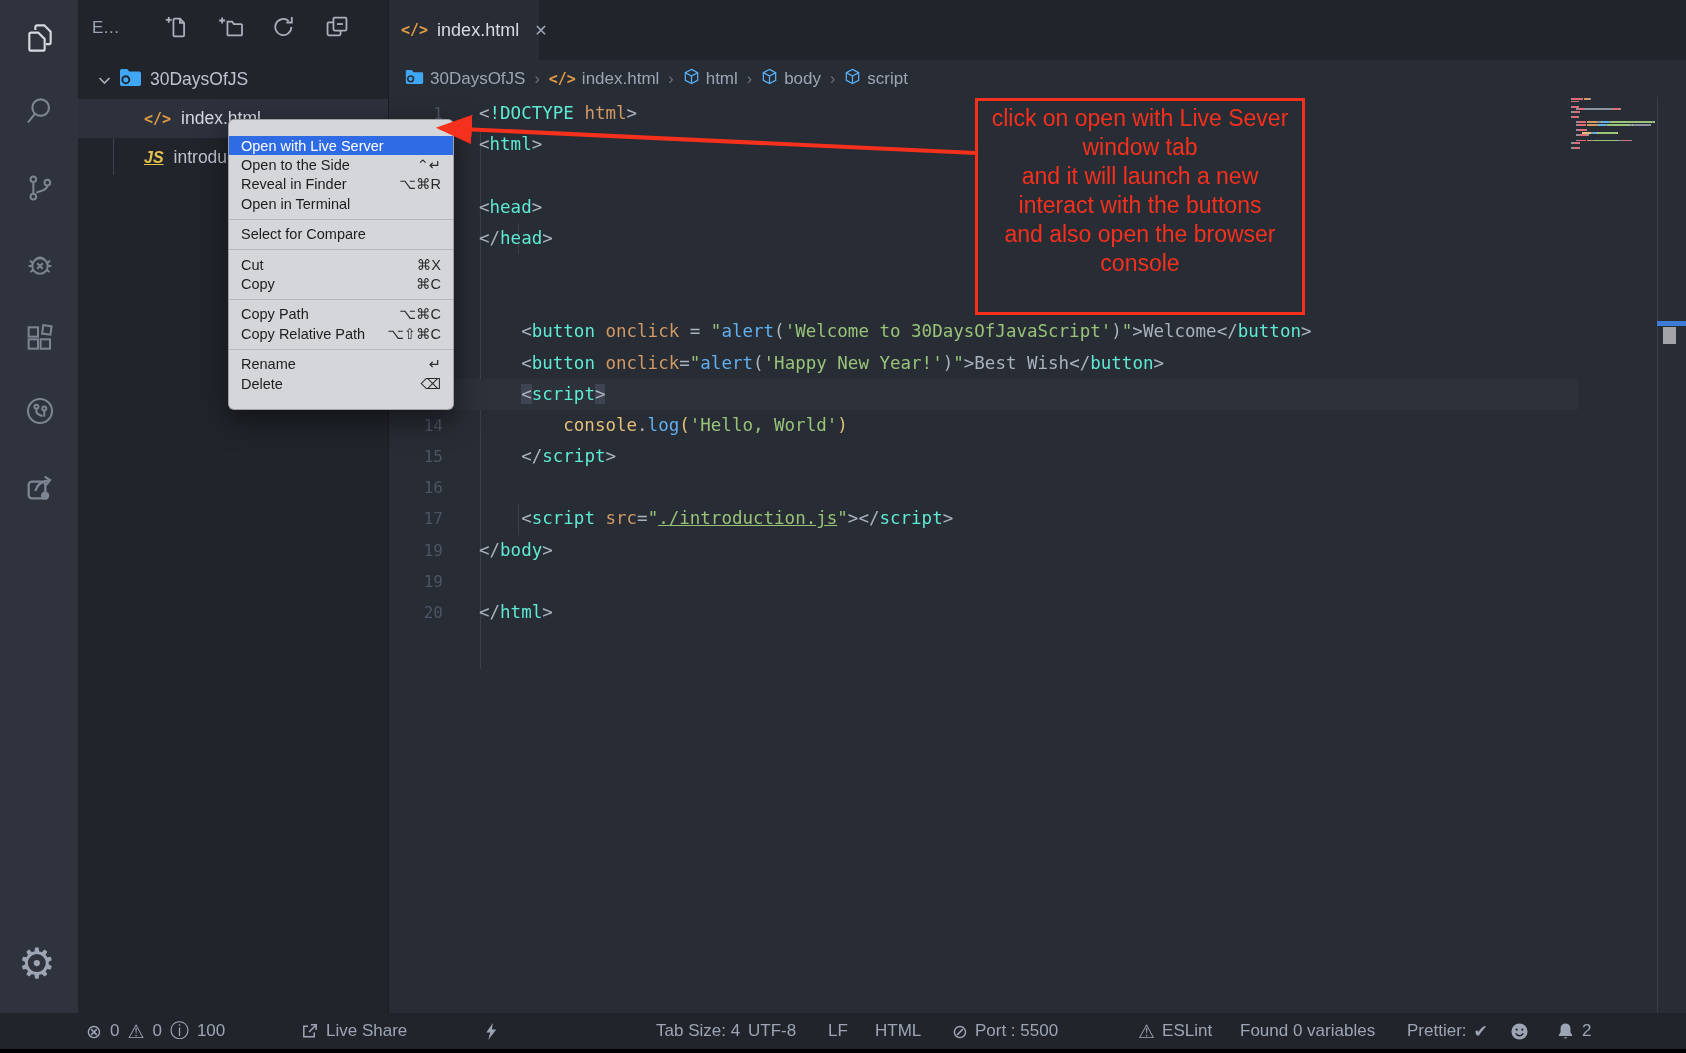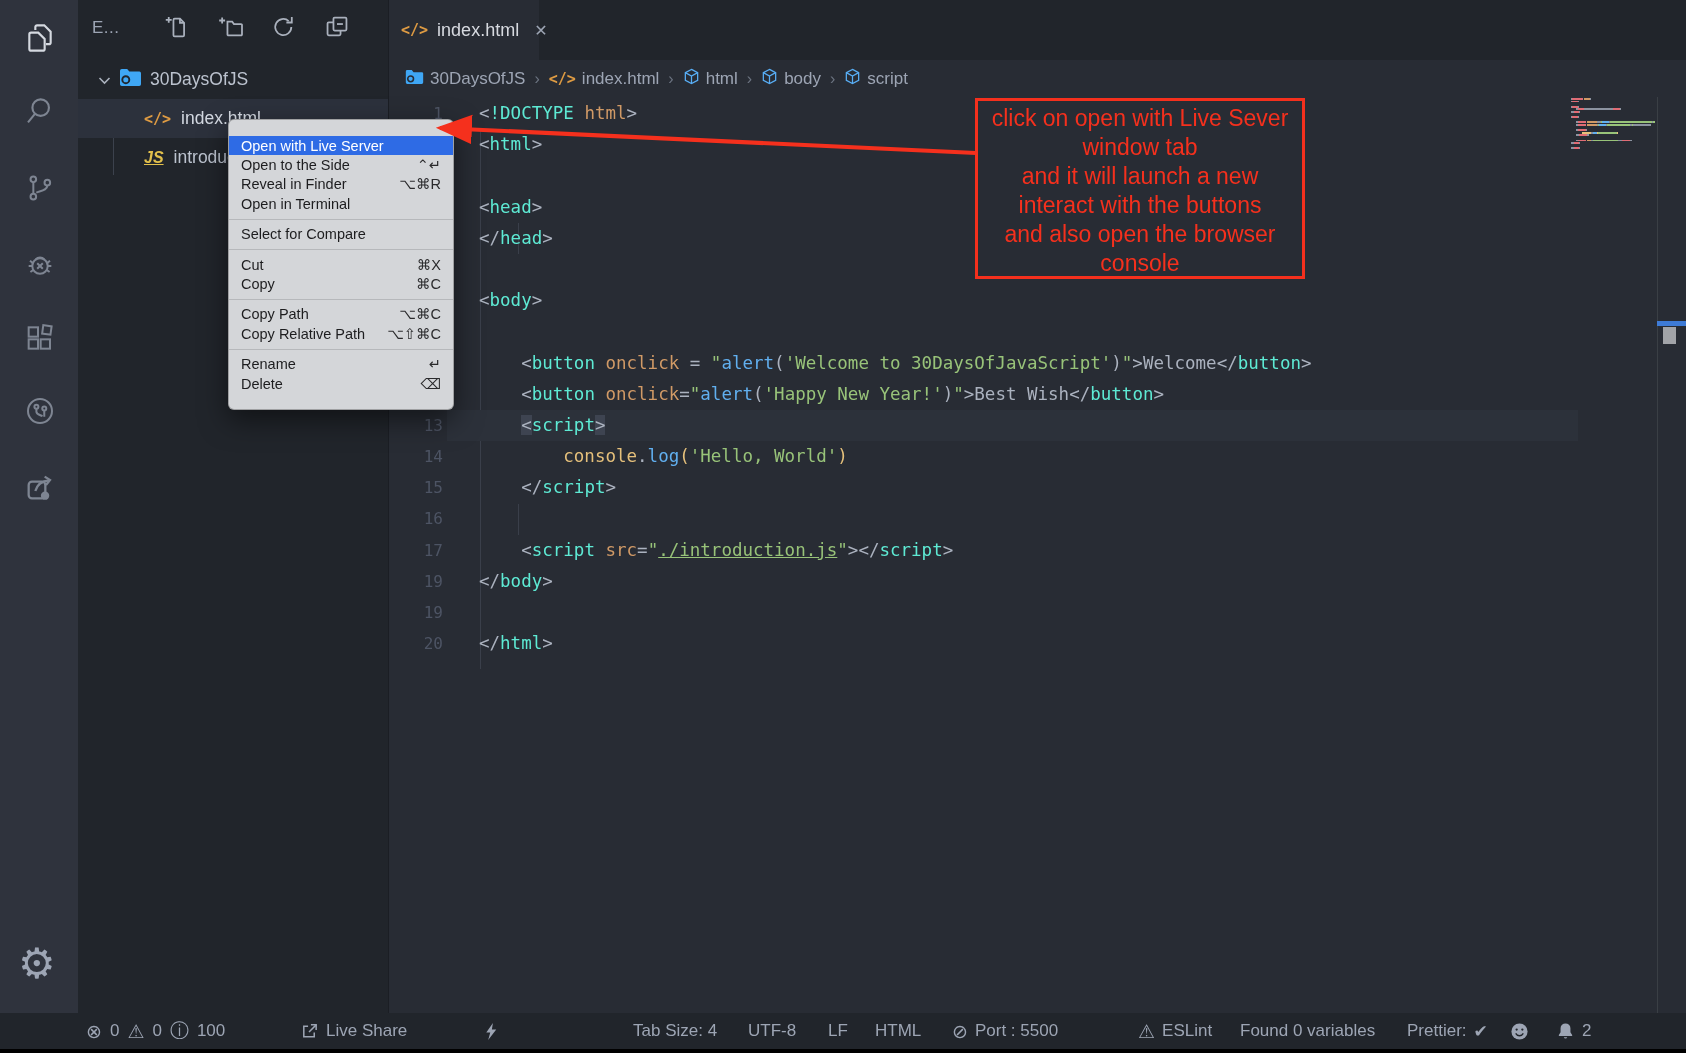--- a/index.html
+++ b/index.html
@@ -65,34 +65,34 @@
   
   #ctxmenu{position:absolute;left:228px;top:119px;width:226px;z-index:40;background:#d4d6d9;
            border-radius:6px;border:1px solid rgba(0,0,0,.25);box-shadow:0 10px 28px rgba(0,0,0,.5);
            padding:16px 0;font-size:14.5px;color:#1d1d1f;}
   .mi{display:flex;justify-content:space-between;align-items:center;padding:1.5px 12px;height:19.4px;}
   .mi .sc{color:#2a2a2c;margin-left:14px;}
   .mi.hl{background:var(--hl);color:#fff;}
   .mi.hl .sc{color:#fff;}
   .msep{height:1px;background:#b6b8bb;margin:5px 0;}
   
-  #note{position:absolute;left:975px;top:98px;width:330px;height:181px;z-index:45;
+  #note{position:absolute;left:975px;top:98px;width:330px;height:217px;z-index:45;
         border:3px solid var(--red);color:var(--red);font-size:23px;line-height:29px;
         text-align:center;padding-top:3px;}
   #arrow-svg{position:absolute;left:0;top:0;width:1686px;height:1053px;z-index:60;pointer-events:none;}
   
   #statusbar{position:absolute;left:0;top:1013px;width:100%;height:36px;background:#21252b;
              color:#9da5b4;font-size:17px;}
   .sb{position:absolute;top:0;height:36px;display:flex;align-items:center;gap:7px;white-space:nowrap;}
   .sb .g{font-size:19px;}
   .sb svg{width:19px;height:19px;}
   #sb-problems{left:86px;gap:8px;}
   #sb-liveshare{left:300px;}
   #sb-bolt{left:482px;}
-  #sb-tabsize{left:633px;text-align:right;} #sb-enc{left:748px;} #sb-eol{left:828px;} #sb-lang{left:875px;}
+  #sb-tabsize{left:656px;text-align:right;} #sb-enc{left:748px;} #sb-eol{left:828px;} #sb-lang{left:875px;}
   #sb-port{left:952px;} #sb-eslint{left:1138px;} #sb-vars{left:1240px;}
   #sb-prettier{left:1407px;} #sb-smiley{left:1510px;} #sb-bell{left:1556px;}
   #bottomstrip{position:absolute;left:0;top:1049px;width:100%;height:4px;background:#000;}
 </style>
 </head>
 <body>
 
 <div id="app" style="--red: #f5301d; --hl: #2e6be5;">
 
   <div id="activitybar">
@@ -252,24 +252,20 @@
         </div>
         <div class="line">
           <span class="ln">6</span>
           <span class="lc"><span class="tok-p">&lt;/</span><span class="tok-tag">head</span><span class="tok-p">&gt;</span></span>
         </div>
         <div class="line">
           <span class="ln">7</span>
           <span class="lc"></span>
         </div>
         <div class="line">
-          <span class="ln">8</span>
-          <span class="lc"><span class="tok-p">&lt;</span><span class="tok-tag">body</span><span class="tok-p">&gt;</span></span>
-        </div>
-        <div class="line">
           <span class="ln">9</span>
           <span class="lc"></span>
         </div>
         <div class="line">
           <span class="ln">10</span>
           <span class="lc"><span class="tok-p">    </span><span class="tok-p">&lt;</span><span class="tok-tag">button</span><span class="tok-p"> </span><span class="tok-attr">onclick</span><span class="tok-p"> = </span><span class="tok-str">"</span><span class="tok-fn">alert</span><span class="tok-p">(</span><span class="tok-str">'Welcome to 30DaysOfJavaScript'</span><span class="tok-p">)</span><span class="tok-str">"</span><span class="tok-p">&gt;</span><span class="tok-txt">Welcome</span><span class="tok-p">&lt;/</span><span class="tok-tag">button</span><span class="tok-p">&gt;</span></span>
         </div>
         <div class="line">
           <span class="ln">11</span>
           <span class="lc"><span class="tok-p">    </span><span class="tok-p">&lt;</span><span class="tok-tag">button</span><span class="tok-p"> </span><span class="tok-attr">onclick</span><span class="tok-p">=</span><span class="tok-str">"</span><span class="tok-fn">alert</span><span class="tok-p">(</span><span class="tok-str">'Happy New Year!'</span><span class="tok-p">)</span><span class="tok-str">"</span><span class="tok-p">&gt;</span><span class="tok-txt">Best Wish</span><span class="tok-p">&lt;/</span><span class="tok-tag">button</span><span class="tok-p">&gt;</span></span>

